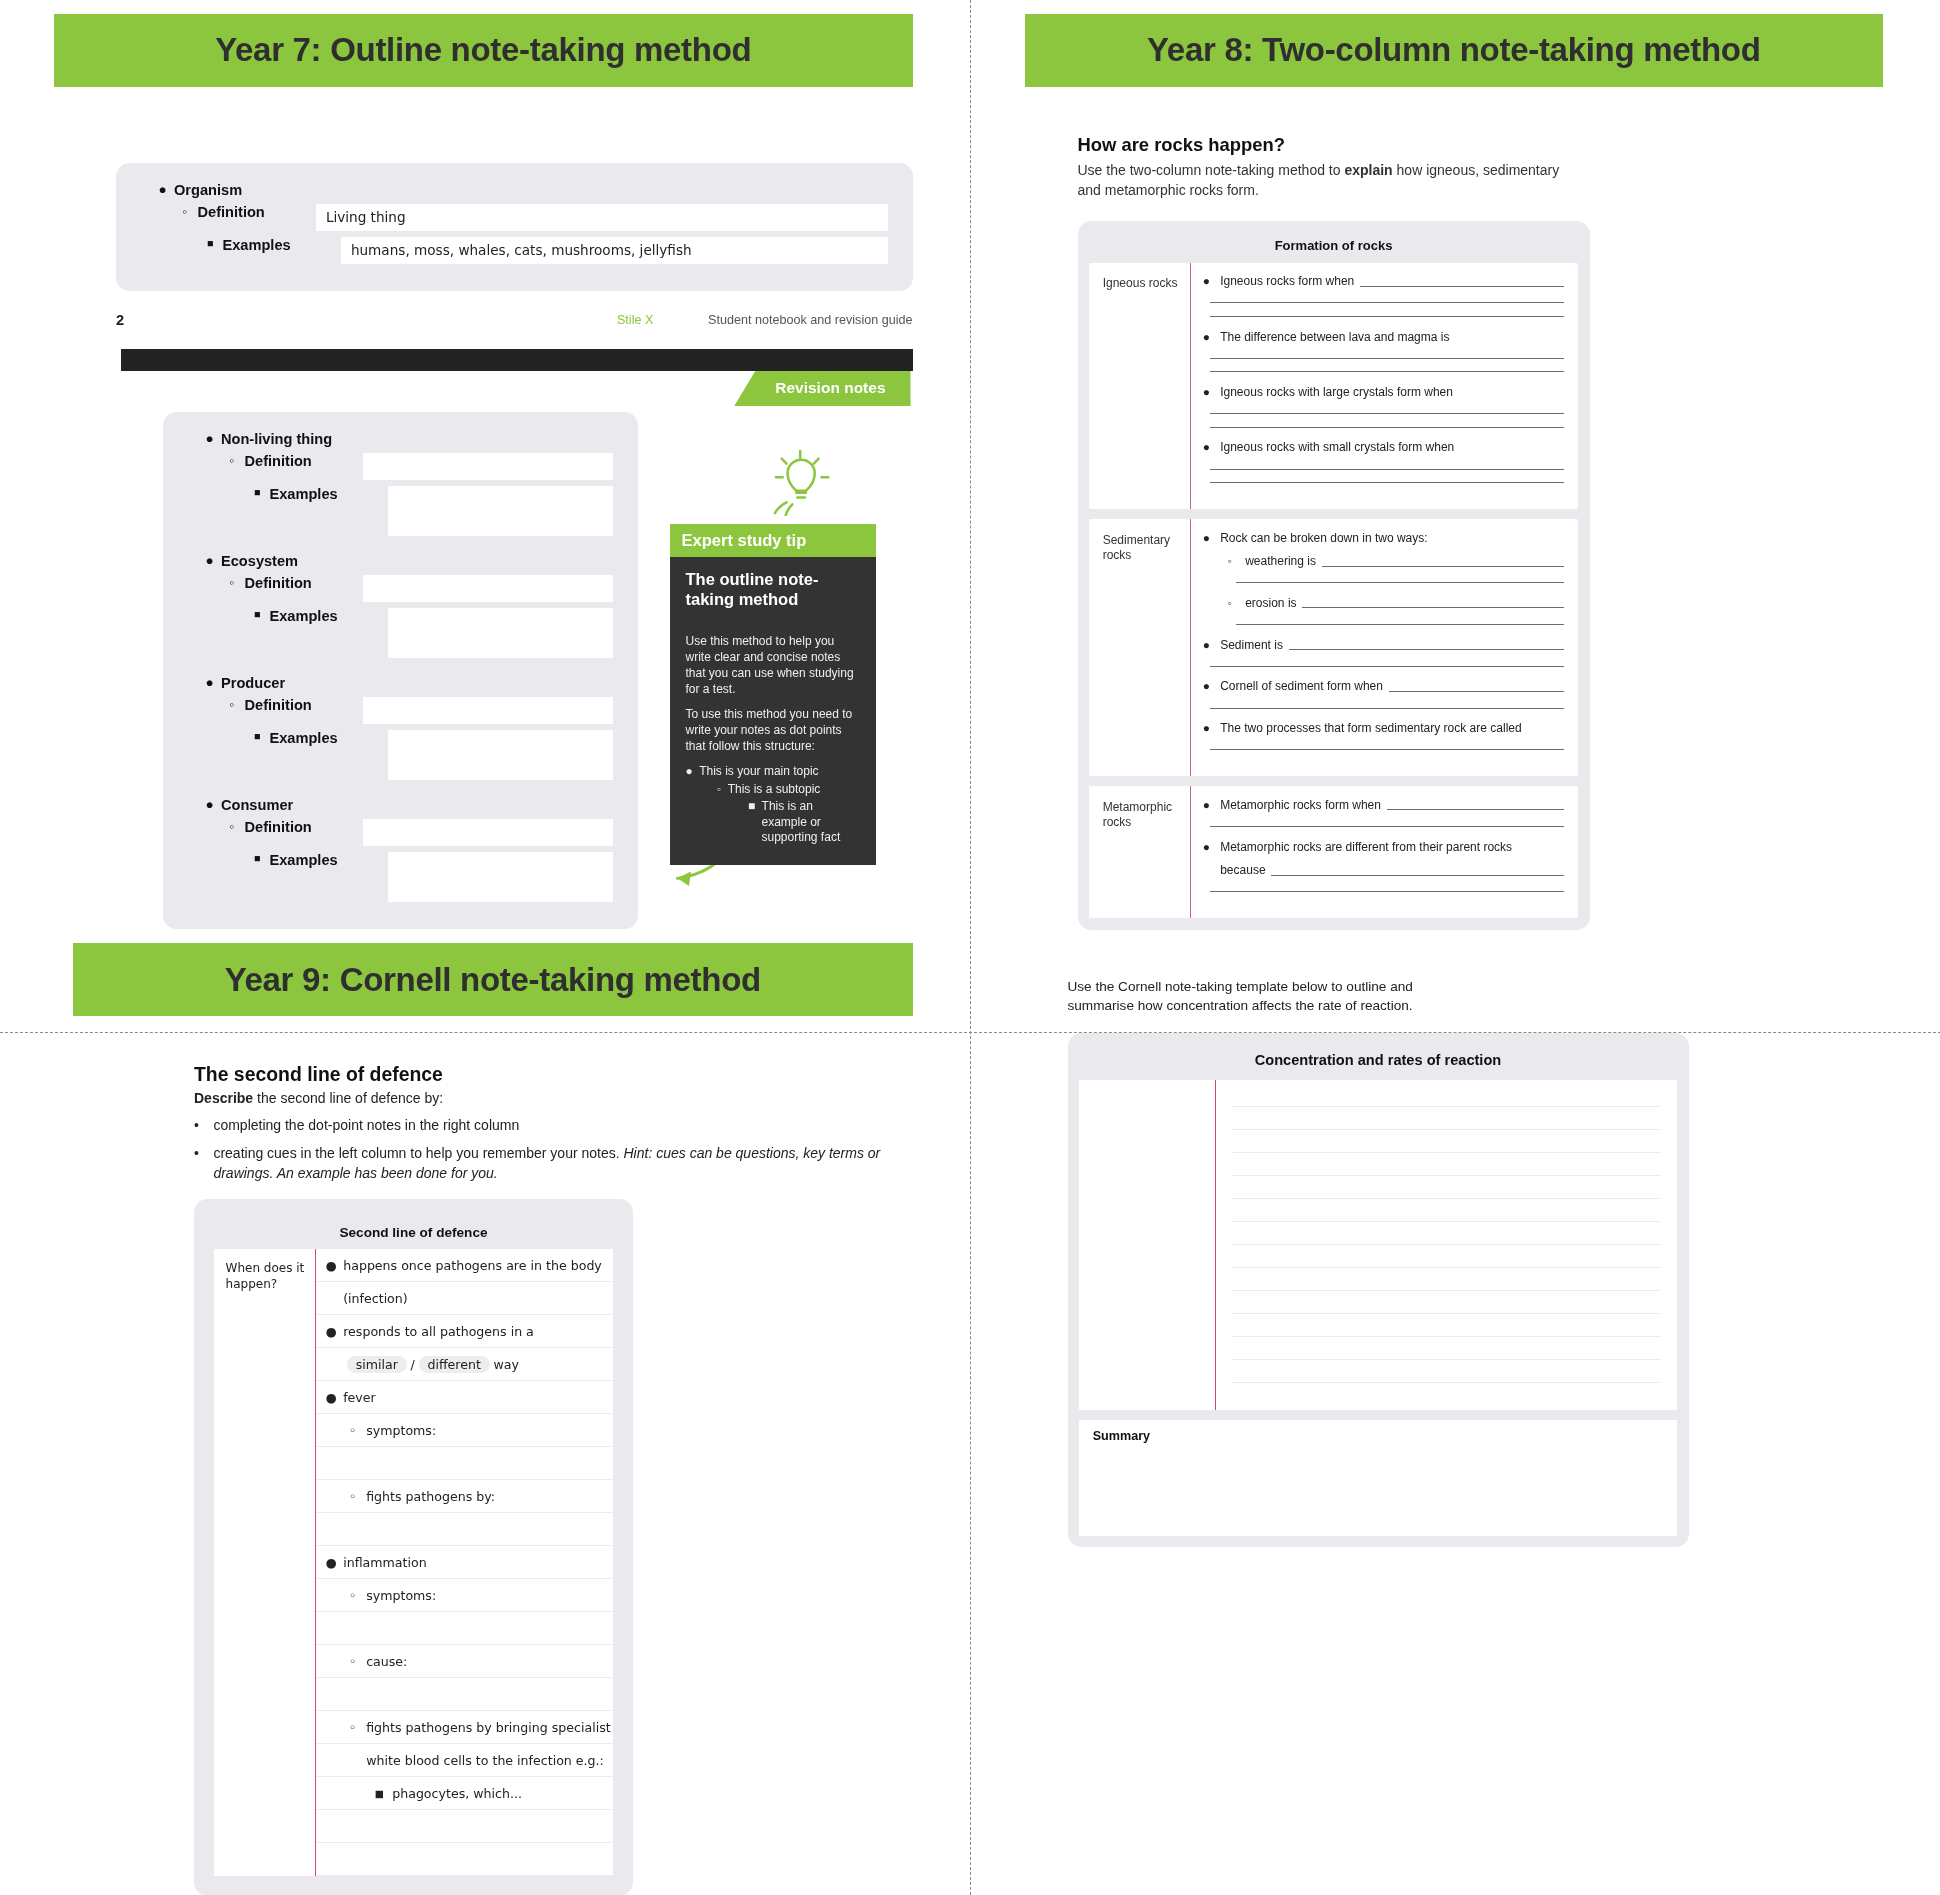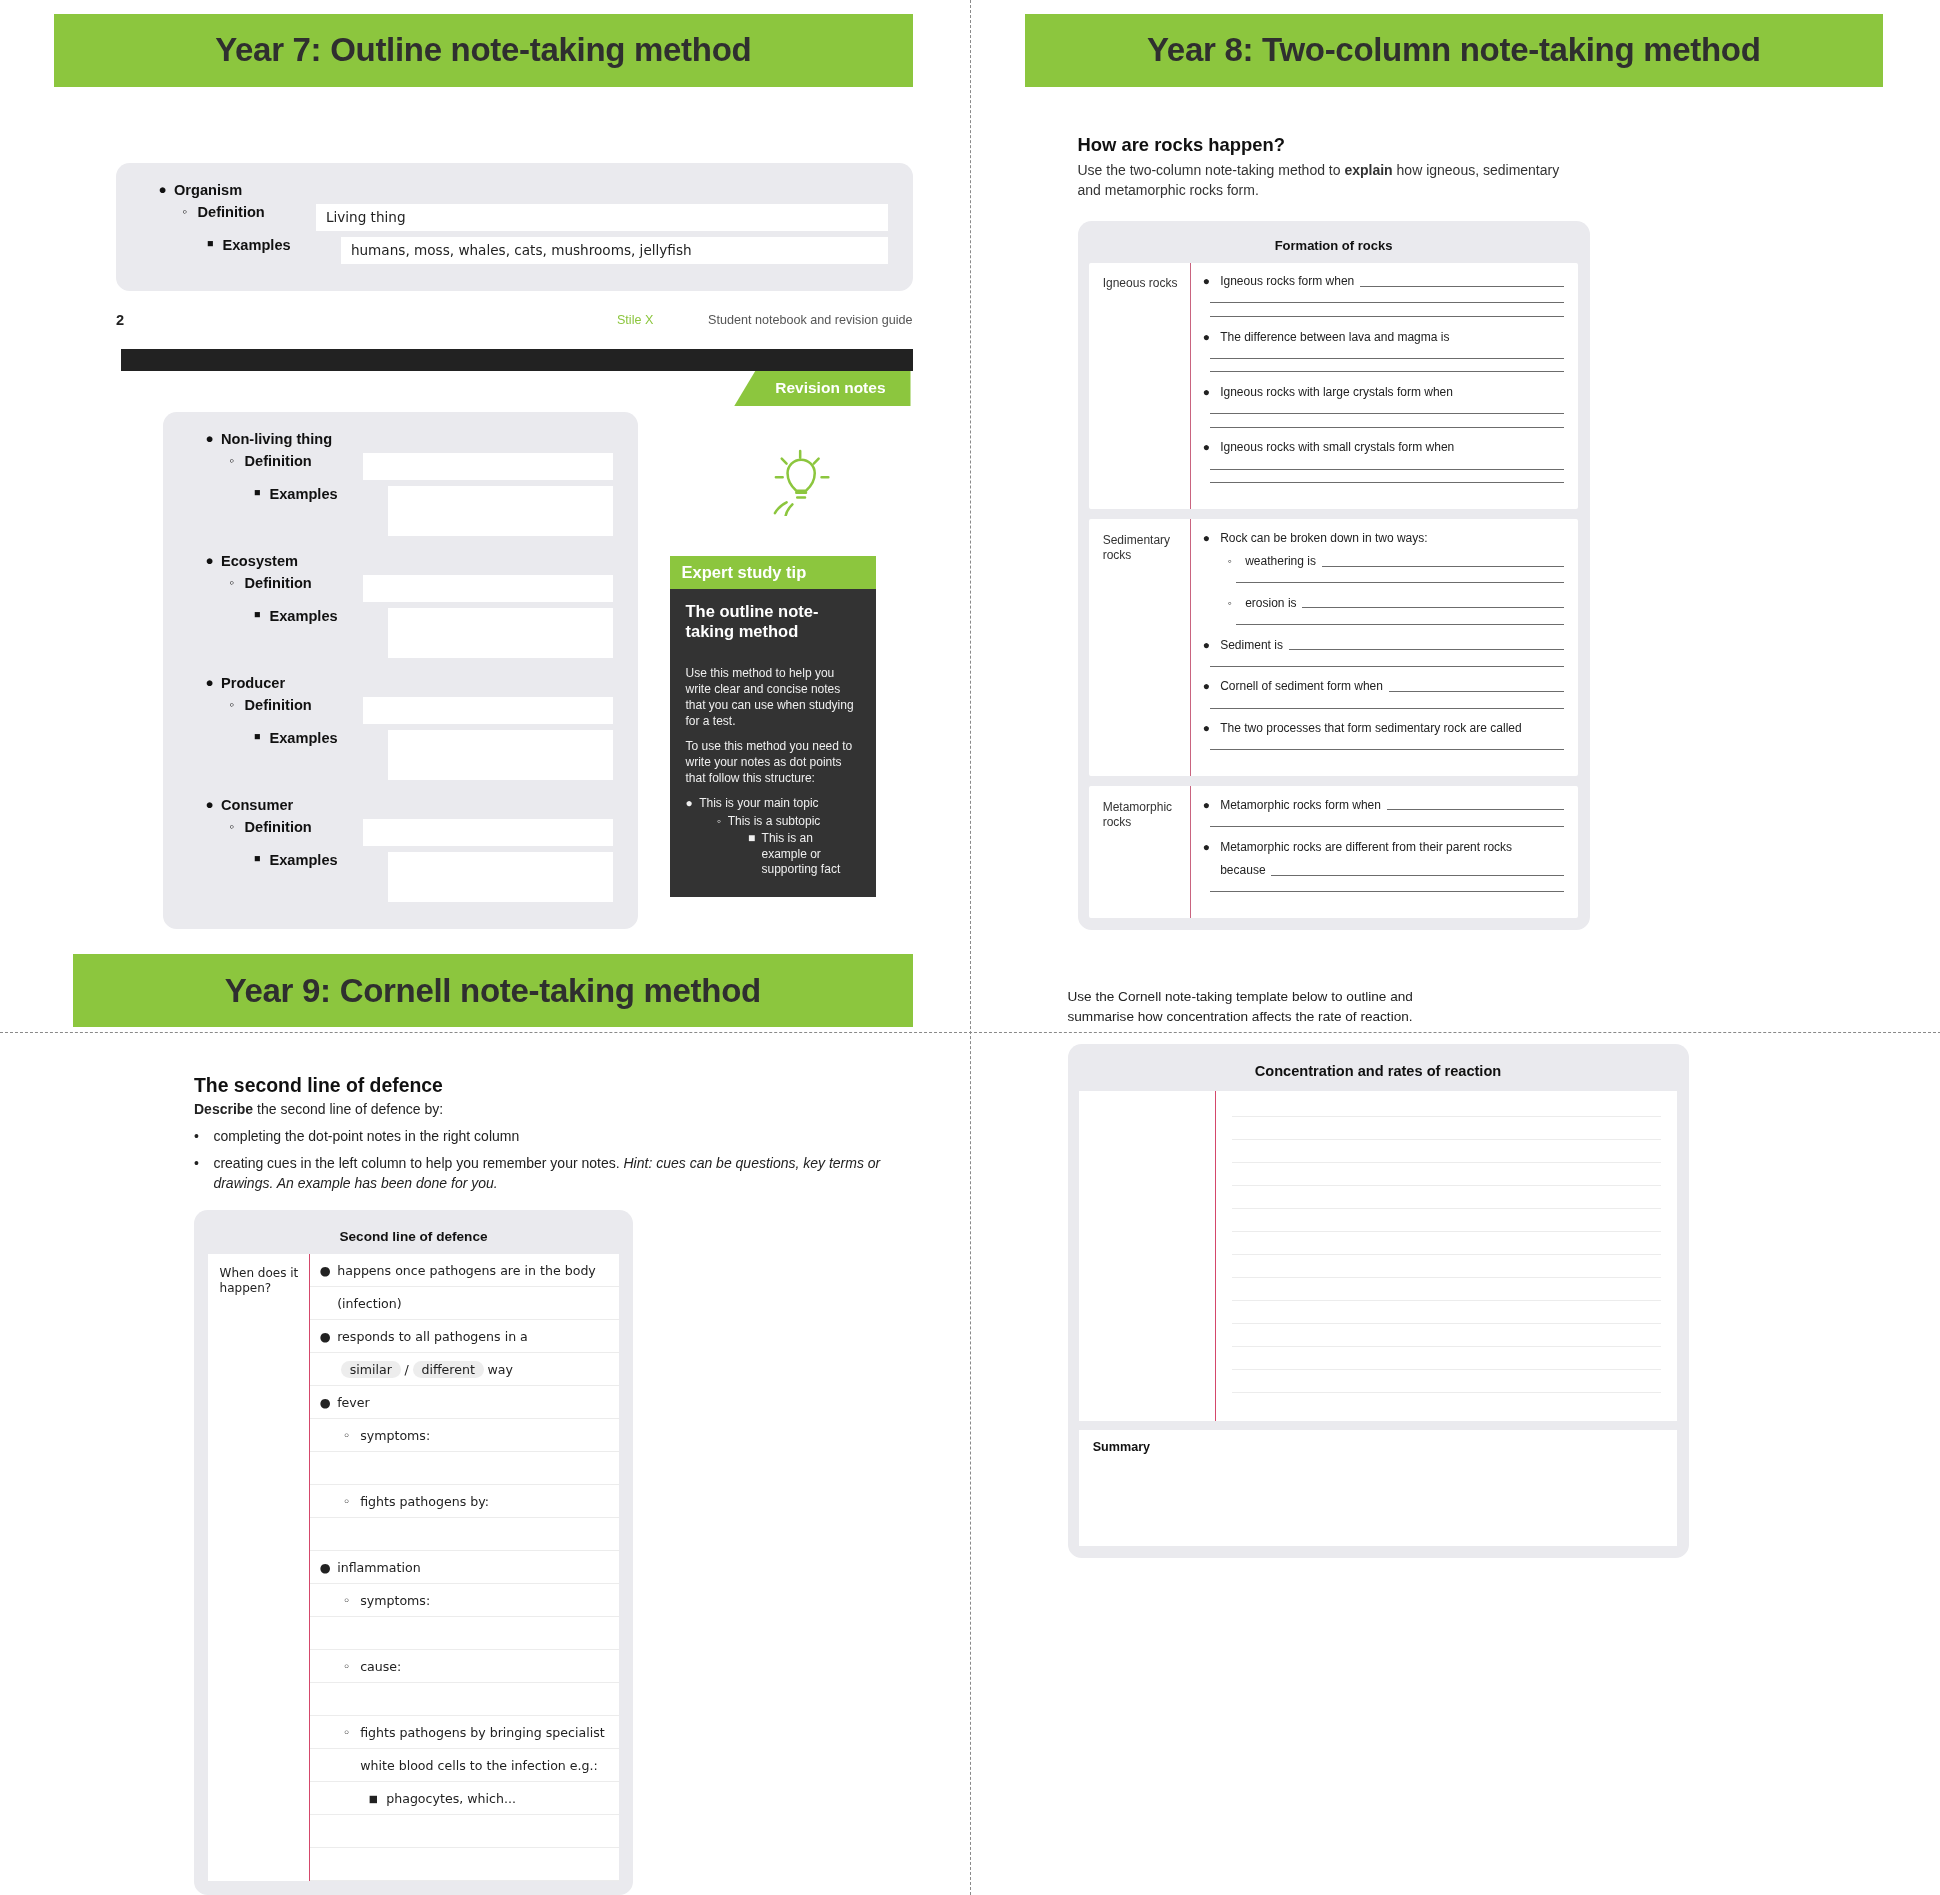--- a/index.html
+++ b/index.html
@@ -119,21 +119,21 @@
   .inline-line { flex:1; border-bottom:1px solid #6c6c6c; margin:0 0 2.9px 5.8px; align-self:flex-end; }
 
   
   .q9pad { padding: 47px 39px 0 194px; position:relative;}
   .y9-h { font-size:19.4px; font-weight:bold; color:#111; margin-bottom:3.9px;}
   .y9-d { font-size:14px; color:#222; margin-bottom:9.7px;}
   .y9-ul { list-style:none; }
   .y9-ul li { font-size:14px; color:#222; line-height:1.42; margin-bottom:7.8px; padding-left:19.4px; text-indent:-19.4px;}
   .y9-ul li .b { display:inline-block; width:19.4px; text-indent:0;}
   .cornell {
-    background:#eaeaee; border-radius:13.6px; padding:14px; margin-top:15.5px; width:439px;
+    background:#eaeaee; border-radius:13.6px; padding:20px; margin-top:15.5px; width:439px;
   }
   .cornell-title { text-align:center; font-weight:bold; font-size:13.6px; color:#111; padding:5.8px 0 9.7px;}
   .cornell-body { background:#fff; display:flex; min-height:446px;}
   .c-left { width:101px; padding:11.6px 7.8px 11.6px 11.6px;}
   .c-cue { font-size:12px; line-height:1.3; color:#222; font-family:"DejaVu Sans", sans-serif;}
   .c-right { flex:1; border-left:1.9px solid #d4486b; position:relative; padding:0;}
   .rule { height:33px; border-bottom:1px solid #ececec; display:flex; align-items:center; padding-left:9.7px; font-size:12.6px; color:#222; font-family:"DejaVu Sans", sans-serif;}
   .rule .d { width:17.5px; display:inline-block; }
   .rule .d2 { width:17.5px; display:inline-block; margin-left:23px;}
   .rule .d3 { width:17.5px; display:inline-block; margin-left:49px;}
@@ -204,21 +204,21 @@
 
     <svg class="bulb" style="left:767px; top:448px;" width="78" height="68" viewBox="0 0 80 70">
       <g stroke="#8cc63e" stroke-width="2.6" fill="none" stroke-linecap="round">
         <path d="M30 44 q-9 -8 -9 -18 a14 14 0 0 1 28 0 q0 10 -9 18 z"></path>
         <path d="M30 46 h10 M31 51 h8"></path>
         <path d="M34 10 v-7 M20 16 l-5 -5 M48 16 l5 -5 M16 30 h-7 M56 30 h7"></path>
         <path d="M20 56 q-8 4 -12 11 M26 58 q-6 6 -7 12"></path>
       </g>
     </svg>
 
-    <div class="tipcard" style="left:670px; top:556px;">
+    <div class="tipcard" style="left:670px; top:524px;">
       <div class="tiphead green">Expert study tip</div>
       <div class="tipbody">
         <h4>The outline note-taking method</h4>
         <p>Use this method to help you write clear and concise notes that you can use when studying for a test.</p>
         <p>To use this method you need to write your notes as dot points that follow this structure:</p>
         <ul class="tl">
           <li class="l1">●&nbsp; <span>This is your main topic</span></li>
           <li class="l2">◦&nbsp; <span>This is a subtopic</span></li>
           <li class="l3">■&nbsp; <span>This is an example or supporting fact</span></li>
         </ul>

